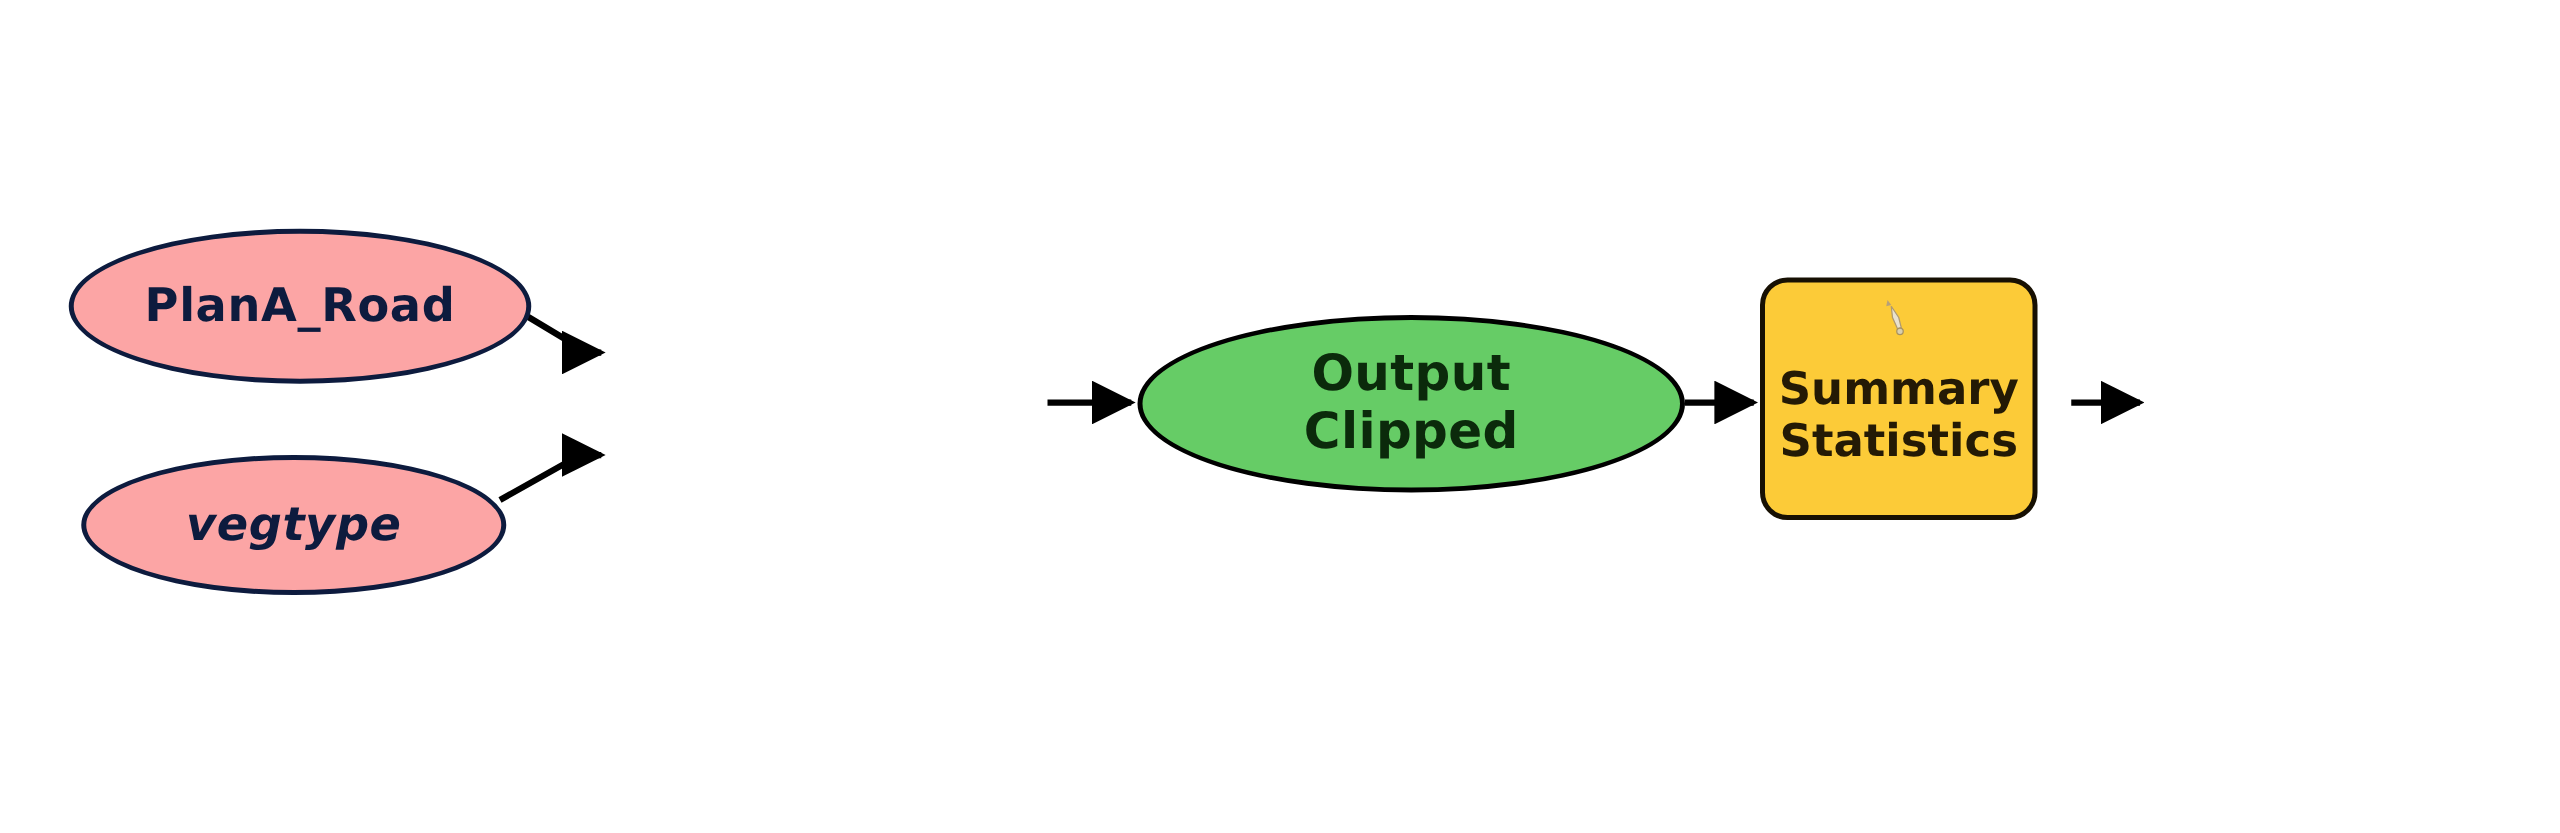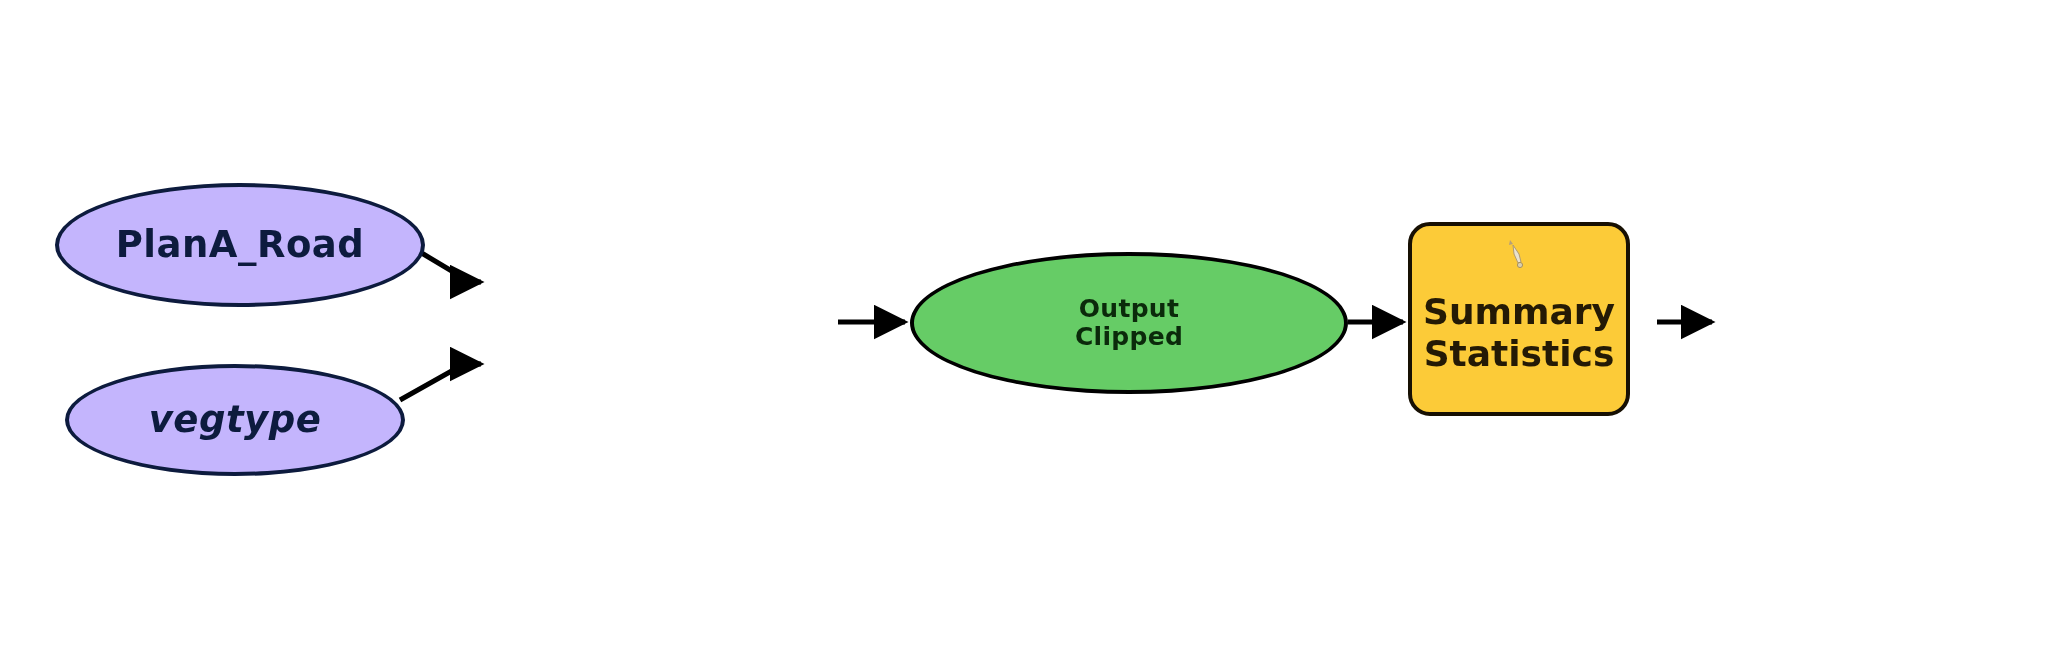--- a/index.html
+++ b/index.html
@@ -34,21 +34,21 @@
     justify-content: center;
     text-align: center;
   }
   
   .ellipse {
     border-radius: 50%;
     border: 4px solid #000000;
     overflow: hidden;
   }
   .ellipse.input {
-    background: #c4b5fd;
+    background: #fca5a5;
     border-color: #0d1b3e;
   }
   .ellipse.output {
     background: #66cc66;
     border-color: #000000;
   }
   .ellipse .label {
     width: 100%;
     padding: 0 6px;
     box-sizing: border-box;
@@ -57,21 +57,21 @@
     white-space: pre-line;
     overflow: hidden;
   }
   .ellipse.input .label {
     color: #0d1b3e;
     font-size: 37px;
     letter-spacing: 0.5px;
   }
   .ellipse.output .label {
     color: #0b2a0b;
-    font-size: 25px;
+    font-size: 40px;
     letter-spacing: 0.3px;
   }
   
   .toolbox {
     background: #fccb38;
     border: 4px solid #171003;
     border-radius: 22px;
     flex-direction: column;
   }
   .toolbox .label {

